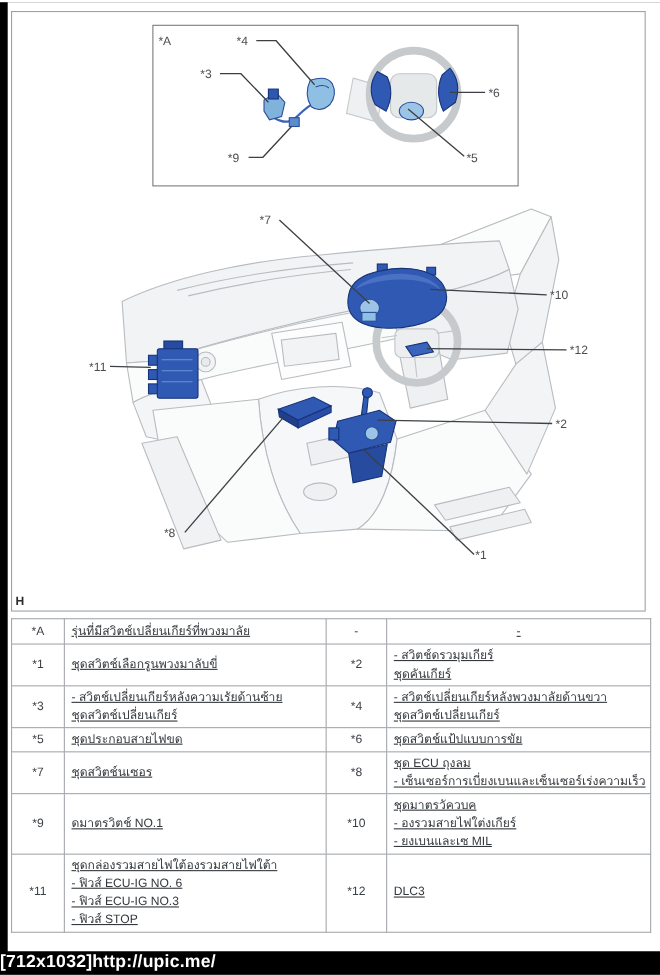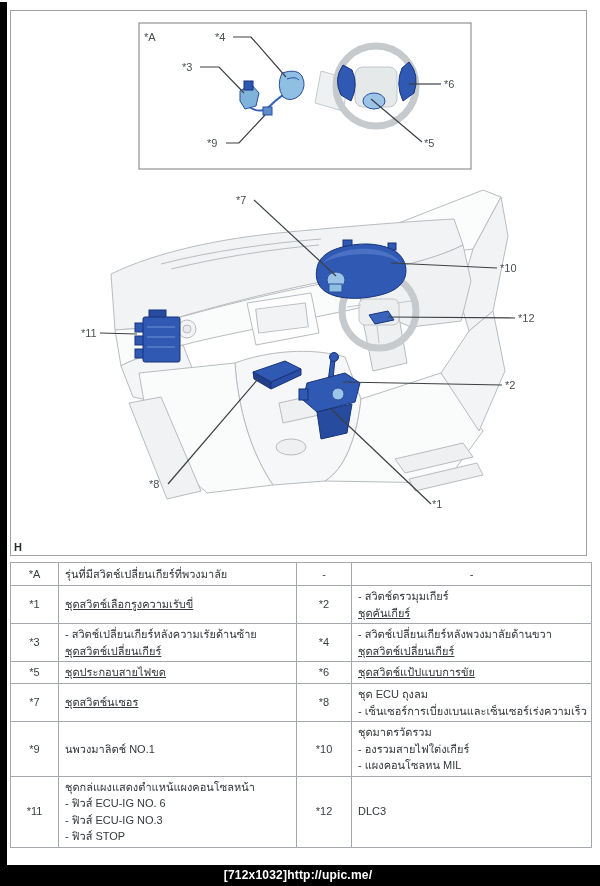--- a/index.html
+++ b/index.html
@@ -21,28 +21,28 @@
   table.parts{
     border-collapse:collapse;width:581px;table-layout:fixed;
     font-size:11px;color:#34383c;
   }
   table.parts td{
     border:1px solid #a4a8ac;padding:2px 6px;vertical-align:middle;
     line-height:1.5;overflow:hidden;
   }
   td.key{text-align:center;padding:2px 2px;color:#3a3f44;}
   td.center{text-align:center;}
-  .line{white-space:nowrap;}
+  .line{white-space:nowrap;text-decoration:underline;}
   .lnk{text-decoration:underline;}
   .r0{height:23px;} .r1{height:37px;} .r2{height:36px;} .r3{height:22px;}
   .r4{height:37px;} .r5{height:51px;} .r6{height:70px;}
   .url-bar{
     position:absolute;left:0;top:865px;width:600px;height:21px;background:#000;
-    color:#fff;font-size:12px;font-weight:bold;line-height:20px;
-    text-align:center;box-sizing:border-box;padding-right:4px;
+    color:#fff;font-size:16px;font-weight:bold;line-height:20px;
+    text-align:left;box-sizing:border-box;padding-right:4px;
     letter-spacing:0.2px;
   }
   svg text{fill:#4b4f53;font-size:11px;font-family:"Liberation Sans","DejaVu Sans",sans-serif;}
 </style>
 </head>
 <body>
 
 <div class="top-sliver"></div>
 
 <div class="page">
@@ -186,21 +186,21 @@
               <div class="line">รุ่นที่มีสวิตช์เปลี่ยนเกียร์ที่พวงมาลัย</div>
             </td>
           <td class="key">-</td>
           <td class="center">
               <div class="line">-</div>
             </td>
         </tr>
         <tr class="r1">
           <td class="key">*1</td>
           <td>
-            <div class="line lnk">ชุดสวิตช์เลือกรูงความเรับขี่</div>
+            <div class="line lnk">ชุดสวิตช์เลือกรูนพวงมาลับขี่</div>
           </td>
           <td class="key">*2</td>
           <td>
             <div class="line">- สวิตช์ดรวมุมเกียร์</div>
             <div class="line lnk">ชุดคันเกียร์</div>
           </td>
         </tr>
         <tr class="r2">
           <td class="key">*3</td>
           <td>
@@ -230,33 +230,33 @@
           </td>
           <td class="key">*8</td>
           <td>
             <div class="line">ชุด ECU ถุงลม</div>
             <div class="line">- เซ็นเซอร์การเบี่ยงเบนและเซ็นเซอร์เร่งความเร็ว</div>
           </td>
         </tr>
         <tr class="r5">
           <td class="key">*9</td>
           <td>
-            <div class="line">นพวงมาลิตช์ NO.1</div>
+            <div class="line">ดมาตรวิตช์ NO.1</div>
           </td>
           <td class="key">*10</td>
           <td>
-            <div class="line">ชุดมาตรวัดรวม</div>
+            <div class="line">ชุดมาตรวัควบค</div>
             <div class="line">- องรวมสายไฟใต่งเกียร์</div>
-            <div class="line">- แผงคอนโซลหน MIL</div>
+            <div class="line">- ยงเบนและเซ MIL</div>
           </td>
         </tr>
         <tr class="r6">
           <td class="key">*11</td>
           <td>
-            <div class="line">ชุดกล่แผงแสดงตำแหน้แผงคอนโซลหน้า</div>
+            <div class="line">ชุดกล่องรวมสายไฟใต้องรวมสายไฟใต้า</div>
             <div class="line">- ฟิวส์ ECU-IG NO. 6</div>
             <div class="line">- ฟิวส์ ECU-IG NO.3</div>
             <div class="line">- ฟิวส์ STOP</div>
           </td>
           <td class="key">*12</td>
           <td>
             <div class="line">DLC3</div>
           </td>
         </tr>
       </tbody>

